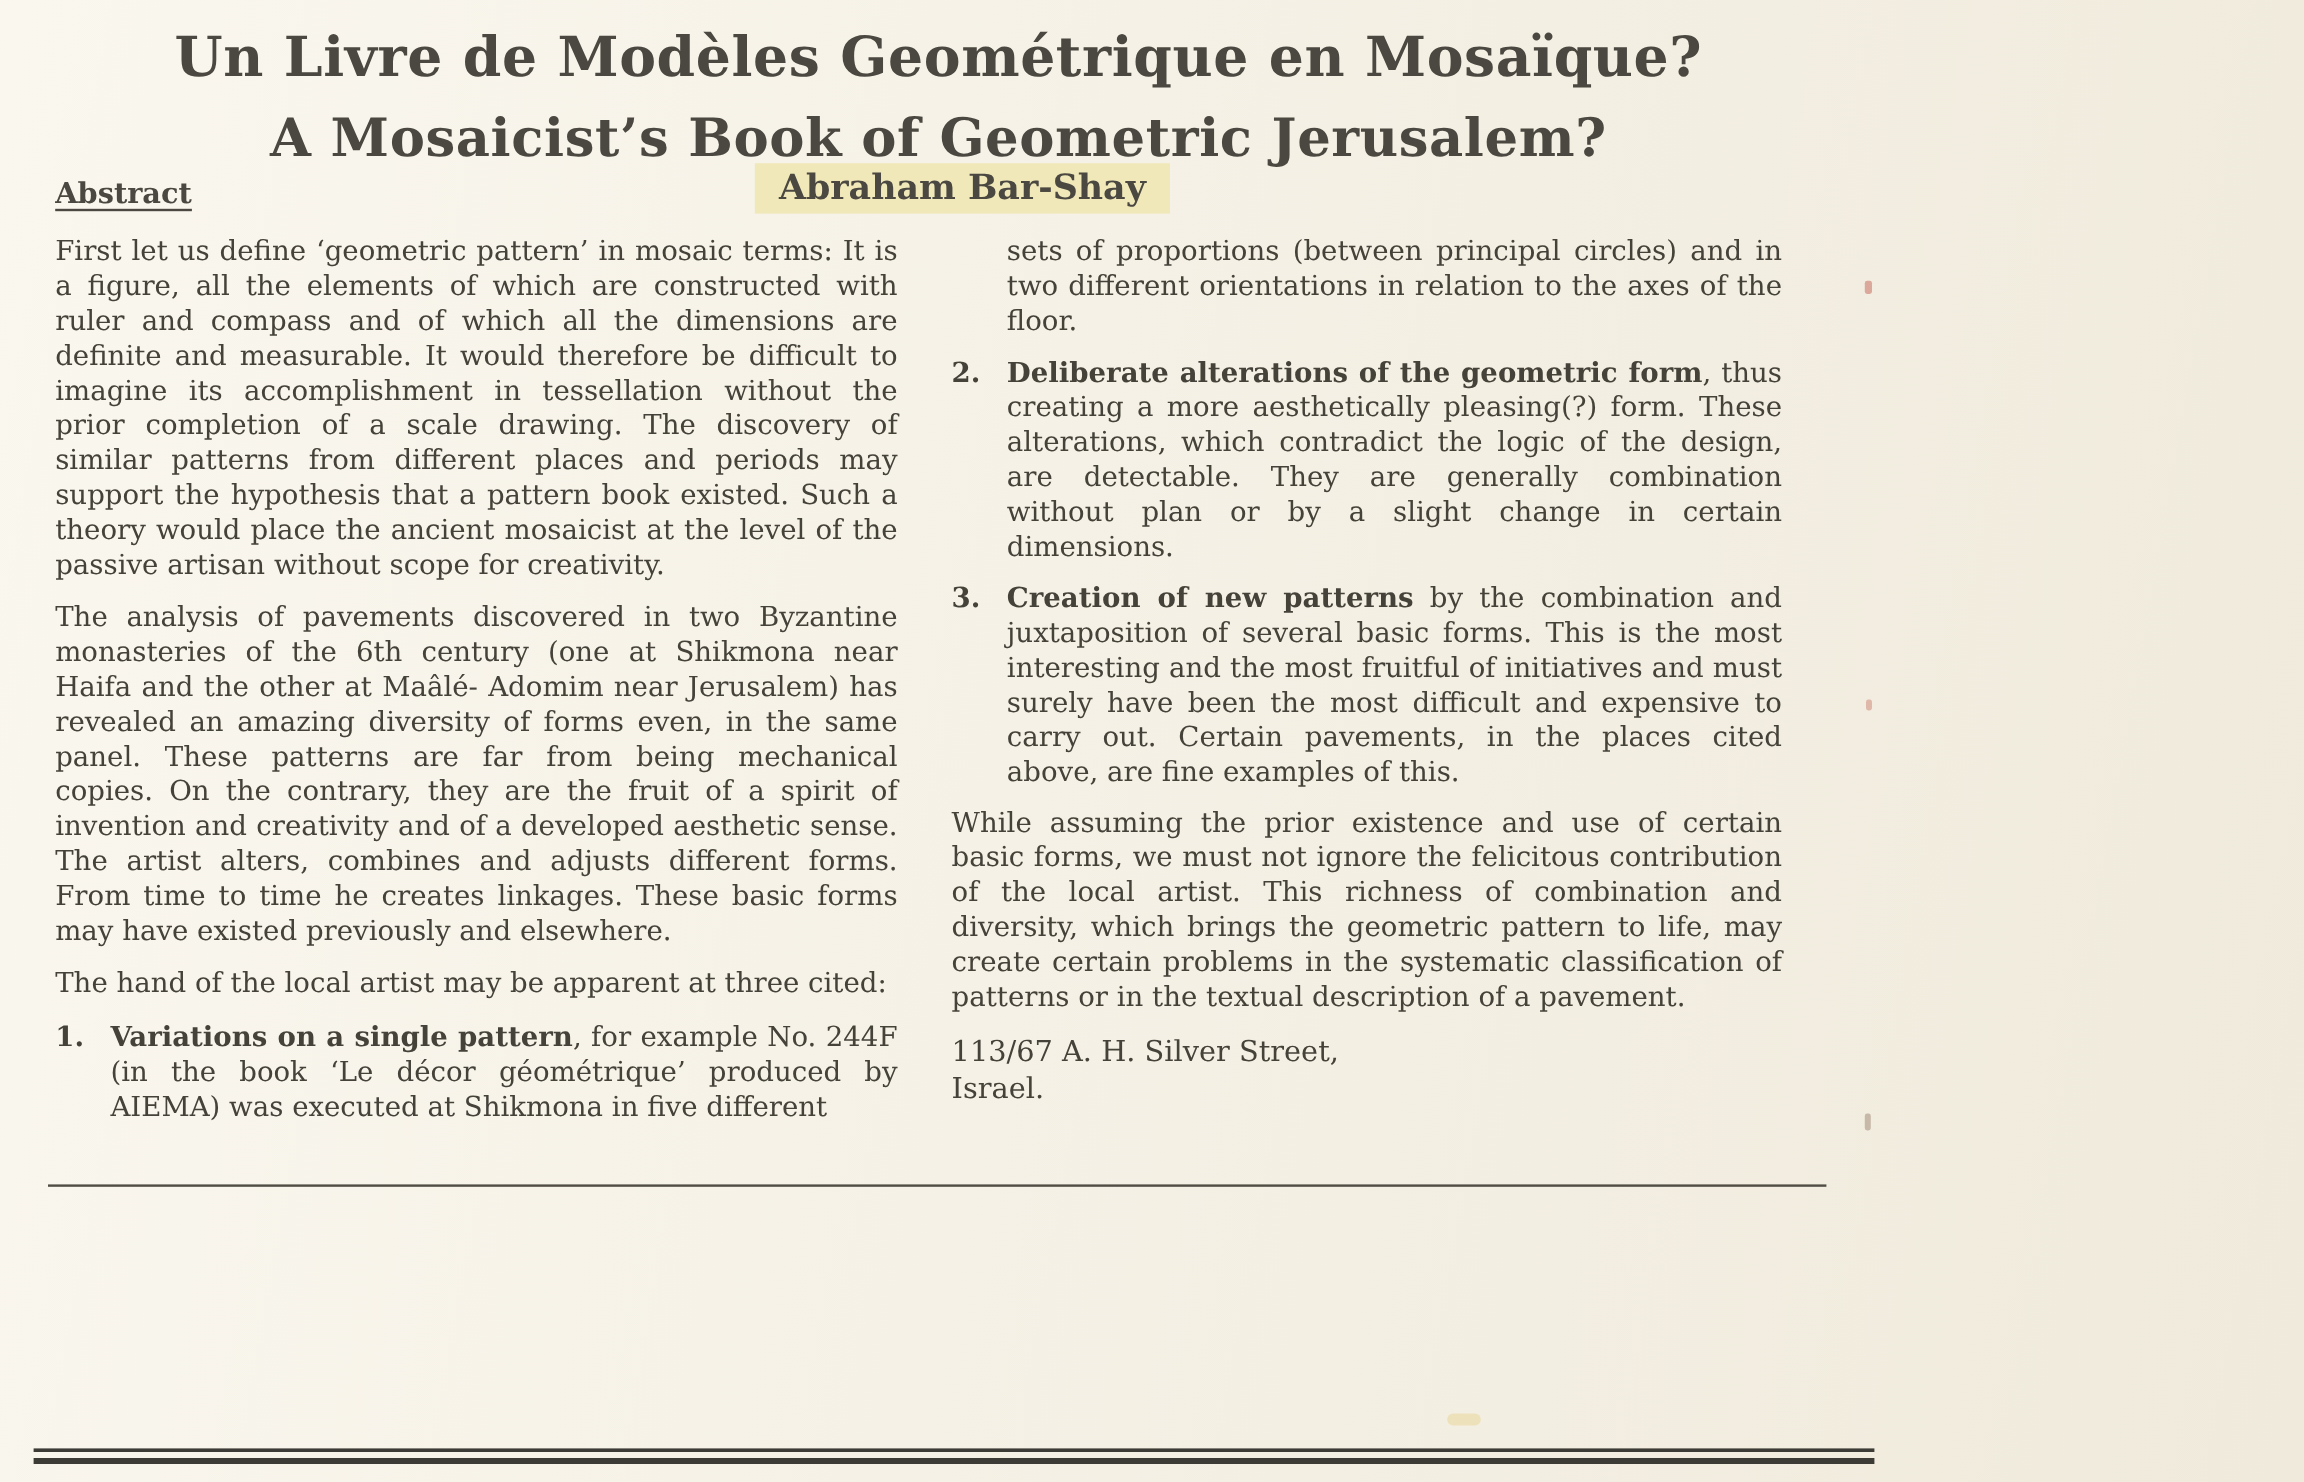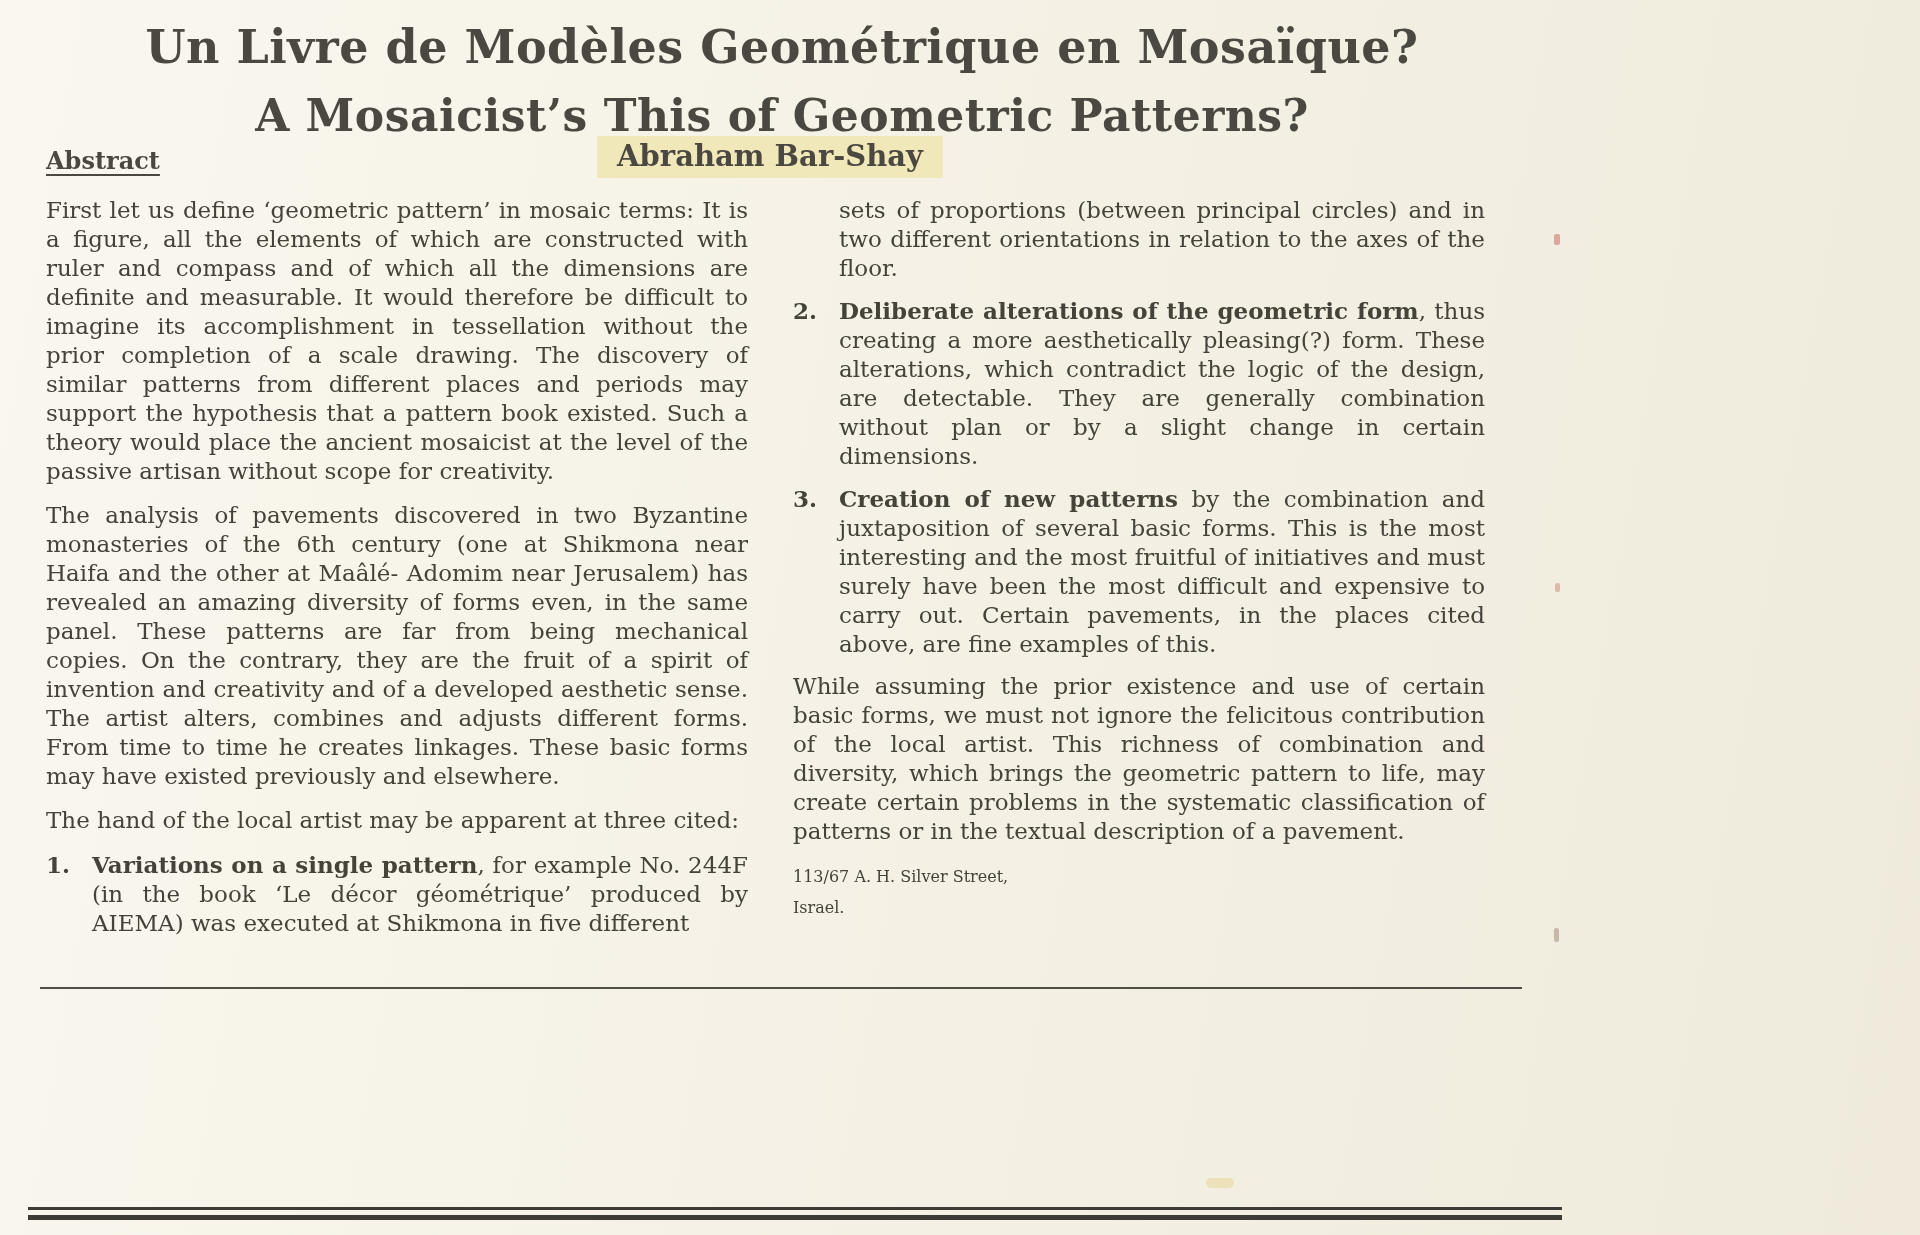--- a/index.html
+++ b/index.html
@@ -28,20 +28,21 @@
     letter-spacing: 0.5px;
   }
   .title-fr { top: 8px;  font-size: 46px; }
   .title-en { top: 78px; font-size: 44px; }
   .author-row {
     position: absolute;
     top: 136px;
     left: 0;
     width: 1540px;
     text-align: center;
+    padding-left: 32px;
   }
   .author-highlight {
     display: inline-block;
     background: var(--highlight, #f1e8ba);
     padding: 3px 20px 5px 20px;
     font-weight: bold;
     font-size: 29px;
     color: var(--ink_dark, #4a4840);
   }
   .abstract-heading {
@@ -79,21 +80,21 @@
     text-align: justify;
   }
   .list-body b { font-weight: bold; }
   .continuation {
     margin-left: 46px;
     margin-bottom: 13px;
     text-align: justify;
   }
   .address {
     margin-top: 4px;
-    font-size: 16px;
+    font-size: 24px;
     line-height: 31px;
     text-align: left;
   }
   .rule {
     position: absolute;
     background: #504d45;
   }
   .rule-thin   { left: 40px; top: 987px;  width: 1482px; height: 2px; }
   .rule-bot-a  { left: 28px; top: 1207px; width: 1534px; height: 3px; background:#3d3b35; }
   .rule-bot-b  { left: 28px; top: 1215px; width: 1534px; height: 5px; background:#3d3b35; }
@@ -102,21 +103,21 @@
   .speck-2 { left: 1555px; top: 583px; width: 5px;  height: 9px;  background: rgba(190,85,70,0.35); }
   .speck-3 { left: 1554px; top: 928px; width: 5px;  height: 14px; background: rgba(120,90,70,0.35); }
   .speck-4 { left: 1206px; top: 1178px; width: 28px; height: 10px; background: rgba(225,195,95,0.30); border-radius: 5px; }
 </style>
 </head>
 <body>
 
 <div class="page">
 
   <h1 class="title-line title-fr">Un Livre de Modèles Geométrique en Mosaïque?</h1>
-  <h1 class="title-line title-en">A Mosaicist’s This of Geometric Patterns?</h1>
+  <h1 class="title-line title-en">A Mosaicist’s Book of Geometric Jerusalem?</h1>
 
   <div class="author-row">
     <span class="author-highlight">Abraham Bar-Shay</span>
   </div>
 
   <h2 class="abstract-heading">Abstract</h2>
 
   <div class="col col-left">
     <p>First let us define ‘geometric pattern’ in mosaic terms: It is a figure, all the elements of which are constructed with ruler and compass and of which all the dimensions are definite and measurable. It would therefore be difficult to imagine its accomplishment in tessellation without the prior completion of a scale drawing. The discovery of similar patterns from different places and periods may support the hypothesis that a pattern book existed. Such a theory would place the ancient mosaicist at the level of the passive artisan without scope for creativity.</p>
     <p>The analysis of pavements discovered in two Byzantine monasteries of the 6th century (one at Shikmona near Haifa and the other at Maâlé- Adomim near Jerusalem) has revealed an amazing diversity of forms even, in the same panel. These patterns are far from being mechanical copies. On the contrary, they are the fruit of a spirit of invention and creativity and of a developed aesthetic sense. The artist alters, combines and adjusts different forms. From time to time he creates linkages. These basic forms may have existed previously and elsewhere.</p>

